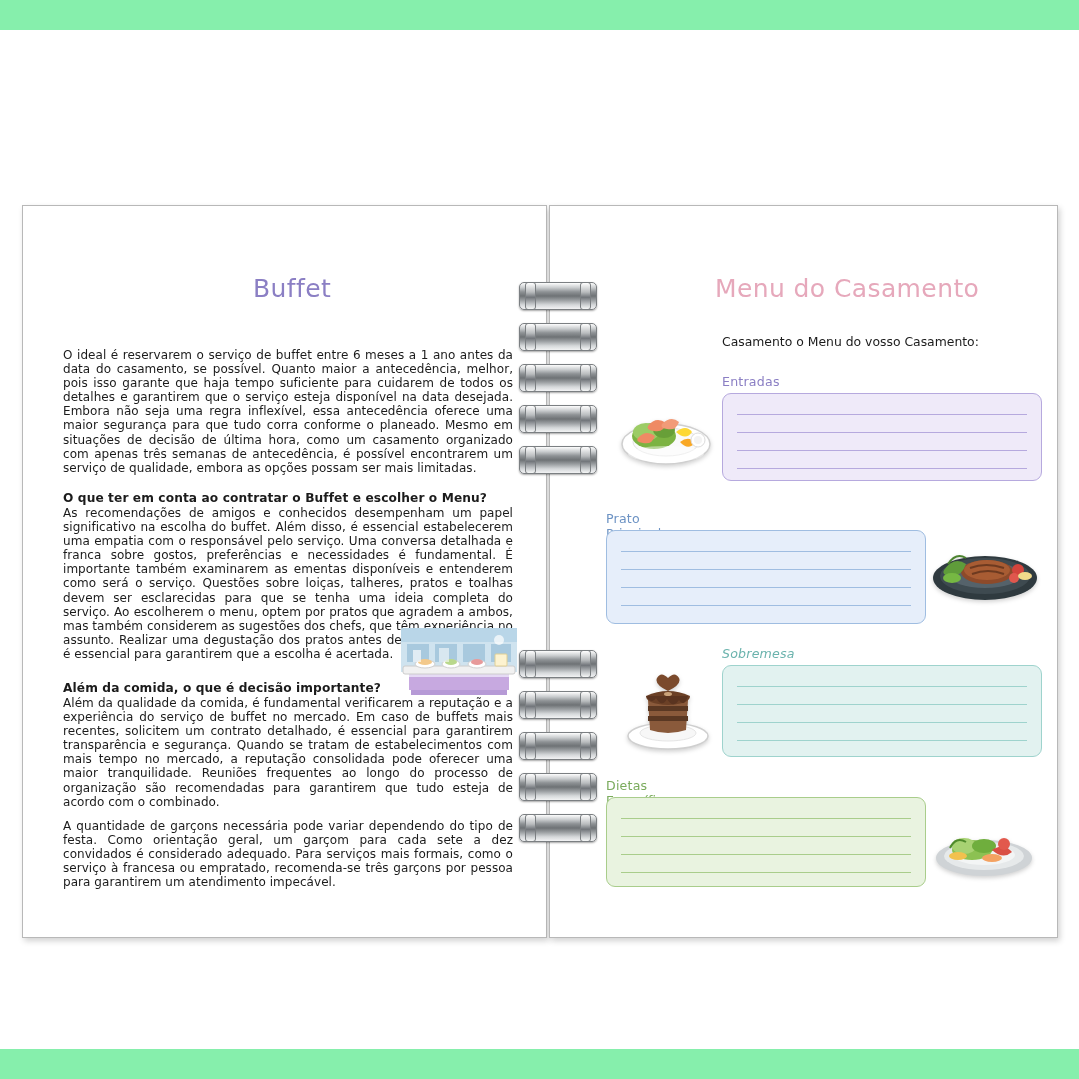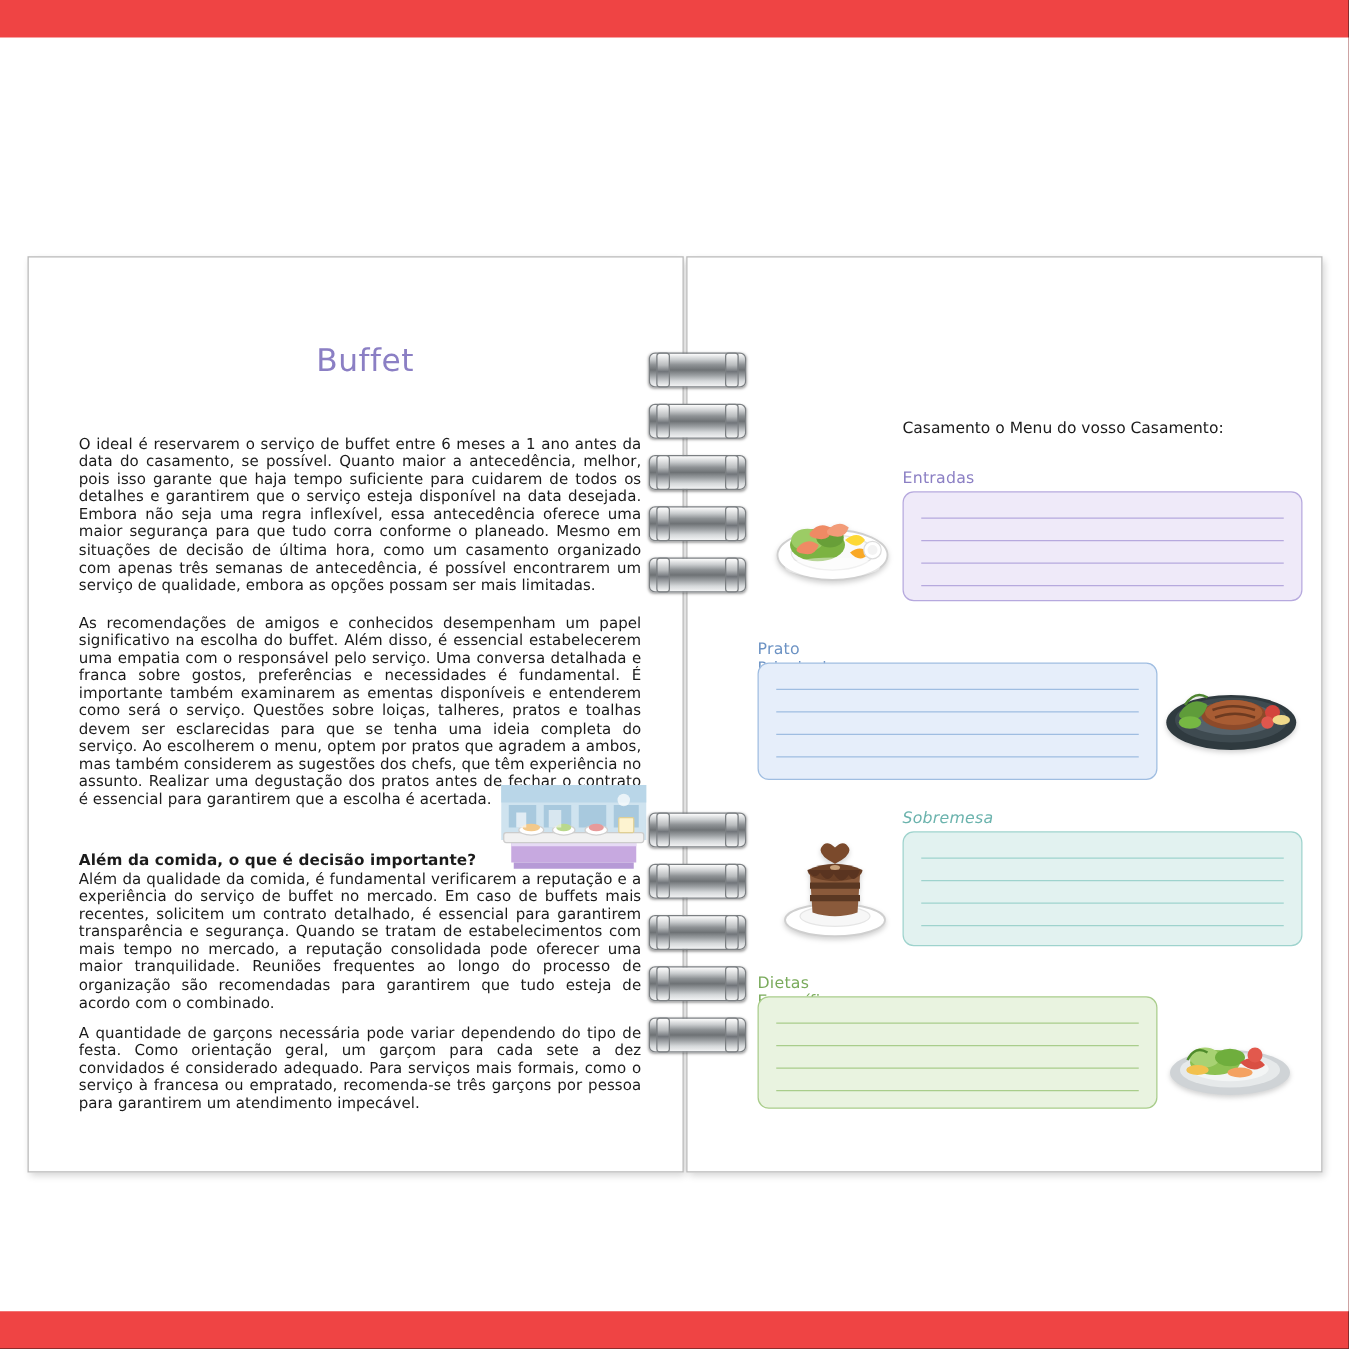--- a/index.html
+++ b/index.html
@@ -11,21 +11,21 @@
     width: 1079px;
     height: 1079px;
     overflow: hidden;
     font-family: "DejaVu Sans", sans-serif;
   }
 
   #stage {
     position: relative;
     width: 1079px;
     height: 1079px;
-    background: #ef4444;
+    background: #86efac;
   }
 
   
   .canvas {
     position: absolute;
     left: 0;
     top: 30px;
     width: 1079px;
     height: 1019px;
     background: #ffffff;
@@ -216,20 +216,21 @@
       <div class="page left">
         <div class="left-inner">
 
           <div class="title-left">Buffet</div>
 
           <div class="block" style="left:0px; top:142px;">
             <p class="q-body">O ideal é reservarem o serviço de buffet entre 6 meses a 1 ano antes da data do casamento, se possível. Quanto maior a antecedência, melhor, pois isso garante que haja tempo suficiente para cuidarem de todos os detalhes e garantirem que o serviço esteja disponível na data desejada. Embora não seja uma regra inflexível, essa antecedência oferece uma maior segurança para que tudo corra conforme o planeado. Mesmo em situações de decisão de última hora, como um casamento organizado com apenas três semanas de antecedência, é possível encontrarem um serviço de qualidade, embora as opções possam ser mais limitadas.</p>
           </div>
 
           <div class="block" style="left:0px; top:285px;">
+            <p class="q-head">O que ter em conta ao contratar o Buffet e escolher o Menu?</p>
             <p class="q-body">As recomendações de amigos e conhecidos desempenham um papel significativo na escolha do buffet. Além disso, é essencial estabelecerem uma empatia com o responsável pelo serviço. Uma conversa detalhada e franca sobre gostos, preferências e necessidades é fundamental. É importante também examinarem as ementas disponíveis e entenderem como será o serviço. Questões sobre loiças, talheres, pratos e toalhas devem ser esclarecidas para que se tenha uma ideia completa do serviço. Ao escolherem o menu, optem por pratos que agradem a ambos, mas também considerem as sugestões dos chefs, que têm experiência no assunto. Realizar uma degustação dos pratos antes de fechar o contrato é essencial para garantirem que a escolha é acertada.</p>
           </div>
 
           <div class="block" style="left:0px; top:475px;">
             <p class="q-head">Além da comida, o que é decisão importante?</p>
             <p class="q-body">Além da qualidade da comida, é fundamental verificarem a reputação e a experiência do serviço de buffet no mercado. Em caso de buffets mais recentes, solicitem um contrato detalhado, é essencial para garantirem transparência e segurança. Quando se tratam de estabelecimentos com mais tempo no mercado, a reputação consolidada pode oferecer uma maior tranquilidade. Reuniões frequentes ao longo do processo de organização são recomendadas para garantirem que tudo esteja de acordo com o combinado.</p>
           </div>
 
           <div class="block" style="left:0px; top:613px;">
             <p class="q-body">A quantidade de garçons necessária pode variar dependendo do tipo de festa. Como orientação geral, um garçom para cada sete a dez convidados é considerado adequado. Para serviços mais formais, como o serviço à francesa ou empratado, recomenda-se três garçons por pessoa para garantirem um atendimento impecável.</p>
@@ -259,20 +260,21 @@
               <rect x="12" y="64" width="96" height="5" fill="#b69ad6"></rect>
             </svg>
           </div>
 
         </div>
       </div>
 
       <div class="page right">
         <div class="right-inner">
 
+          <div class="title-right">Menu do Casamento</div>
           <div class="subtitle-right">Casamento o Menu do vosso Casamento:</div>
 
           <div class="menu-sec">
             <div class="sec-label c-purple" style="left:172px; top:168px;text-align:center;">Entradas</div>
             <div class="sec-value c-purple" style="left:400px; top:170px;">
               <span>Valor:</span><span class="line"></span><span>€</span>
             </div>
             <div class="sec-box box-purple" style="left:172px; top:187px; width:320px; height:88px;">
               <div class="rule" style="top:20px;"></div>
               <div class="rule" style="top:38px;"></div>

